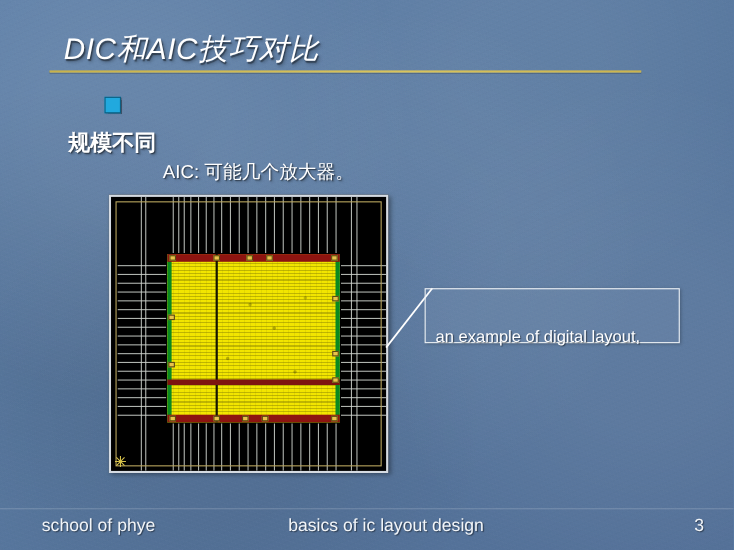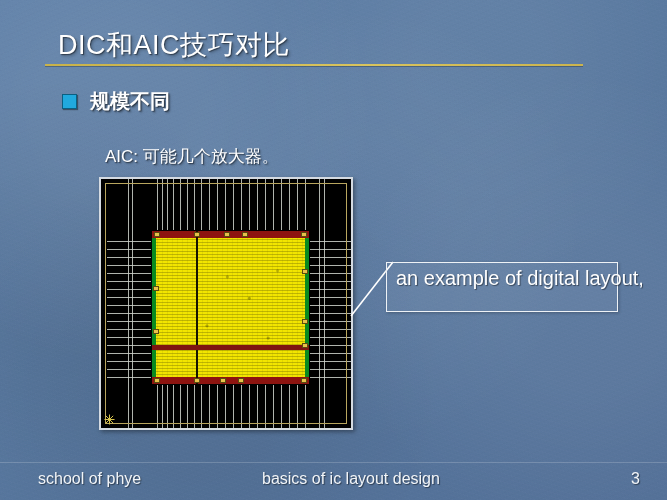--- a/index.html
+++ b/index.html
@@ -27,44 +27,45 @@
       repeating-linear-gradient(17deg, rgba(255,255,255,.035) 0 1px, transparent 1px 4px),
       repeating-linear-gradient(-23deg, rgba(0,0,0,.03) 0 1px, transparent 1px 5px),
       repeating-linear-gradient(74deg, rgba(255,255,255,.025) 0 1px, transparent 1px 3px);
   }
   
   #title{
     position:absolute;left:58px;top:27px;
     font-size:27px;color:#ffffff;letter-spacing:.5px;
     text-shadow:1px 1px 1px rgba(0,0,0,.45), 2px 2px 3px rgba(0,0,0,.28);
     white-space:nowrap;
+    font-style:italic;
   }
   #title-rule{
     position:absolute;left:45px;top:64px;width:538px;height:2px;
     background:linear-gradient(to right,#c8b24a,#d9c45d 60%,#cbb44e);
     box-shadow:0 1px 0 rgba(0,0,0,.25);
   }
   
-  #bullet-row{position:absolute;left:62px;top:88px;display:flex;align-items:center;gap:13px;}
+  #bullet-row{position:absolute;left:62px;top:88px;display:flex;align-items:center;gap:13px;flex-direction:column;}
   #bullet-mark{
     width:13px;height:13px;flex:0 0 auto;
     background:#21a9de;border:1px solid #0b5f82;
     box-shadow:1px 1px 1px rgba(0,0,0,.4);
   }
   #bullet-text{
     font-size:20px;font-weight:bold;color:#ffffff;
     text-shadow:1px 1px 1px rgba(0,0,0,.5),2px 2px 2px rgba(0,0,0,.25);
     white-space:nowrap;
   }
   .sub-line{
     position:absolute;left:105px;font-size:17px;color:#ffffff;white-space:nowrap;
     text-shadow:1px 1px 1px rgba(0,0,0,.5),2px 2px 2px rgba(0,0,0,.22);
   }
   #sub-line-1{top:121px;}
-  #sub-line-2{top:145px;}
+  #sub-line-2{top:145px;margin-left:43px;}
   
   #figure{
     position:absolute;left:99px;top:177px;width:254px;height:253px;
     background:#000;border:2px solid #d5dbe2;box-sizing:border-box;
     box-shadow:2px 2px 4px rgba(0,0,0,.35);
     overflow:hidden;
   }
   #fig-canvas{position:absolute;inset:0;background:#000;}
   .vline{position:absolute;top:0;bottom:0;width:1px;background:#cfd3cc;opacity:.85;}
   .hline{position:absolute;height:1px;background:#cfd3cc;opacity:.85;}
@@ -104,22 +105,23 @@
   #leader{position:absolute;left:349px;top:258px;width:46px;height:60px;pointer-events:none;}
   
   #callout{
     position:absolute;left:386px;top:262px;width:232px;height:50px;
     border:1px solid #eef2f6;box-sizing:border-box;
     padding:5px 9px;
     background:rgba(255,255,255,.045);
     box-shadow:1px 1px 3px rgba(0,0,0,.25);
   }
   .callout-line{
-    font-size:20px;color:#ffffff;white-space:nowrap;line-height:20px;
+    font-size:15px;color:#ffffff;white-space:nowrap;line-height:20px;
     text-shadow:1px 1px 1px rgba(0,0,0,.45);
+    margin-top:29px;
   }
   
   #footer-rule{position:absolute;left:0;right:0;top:462px;height:1px;background:rgba(255,255,255,.18);}
   .footer-text{
     position:absolute;top:470px;font-size:16px;color:#f2f5f8;
     text-shadow:1px 1px 1px rgba(0,0,0,.45);white-space:nowrap;
   }
   #footer-left{left:38px;}
   #footer-center{left:262px;text-align:right;}
   #footer-page{right:27px;}

